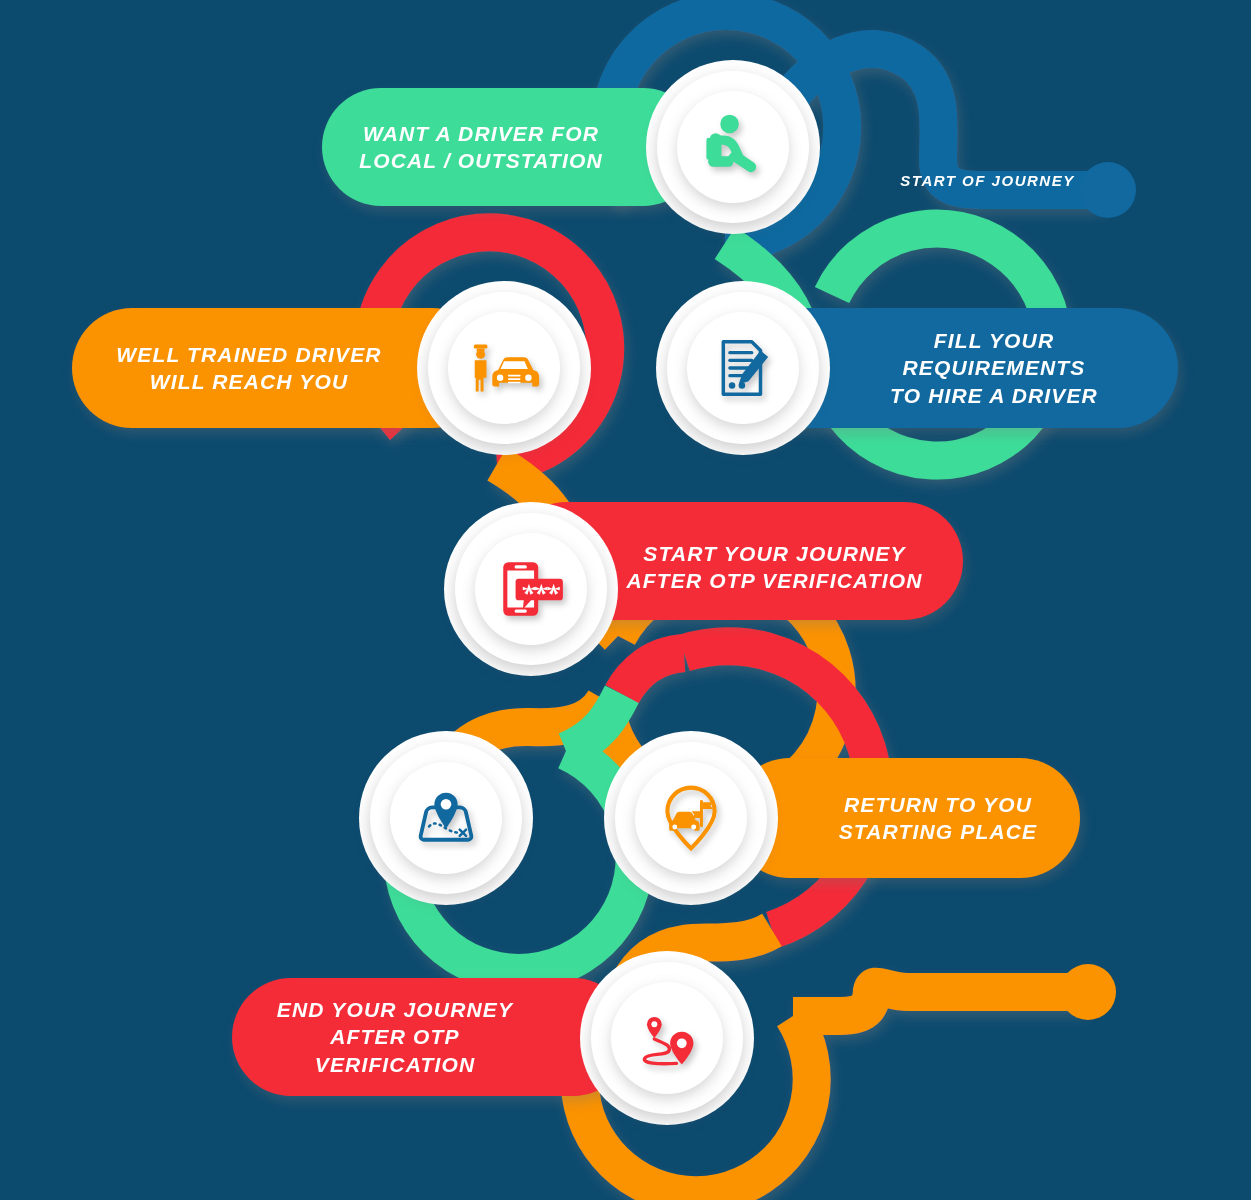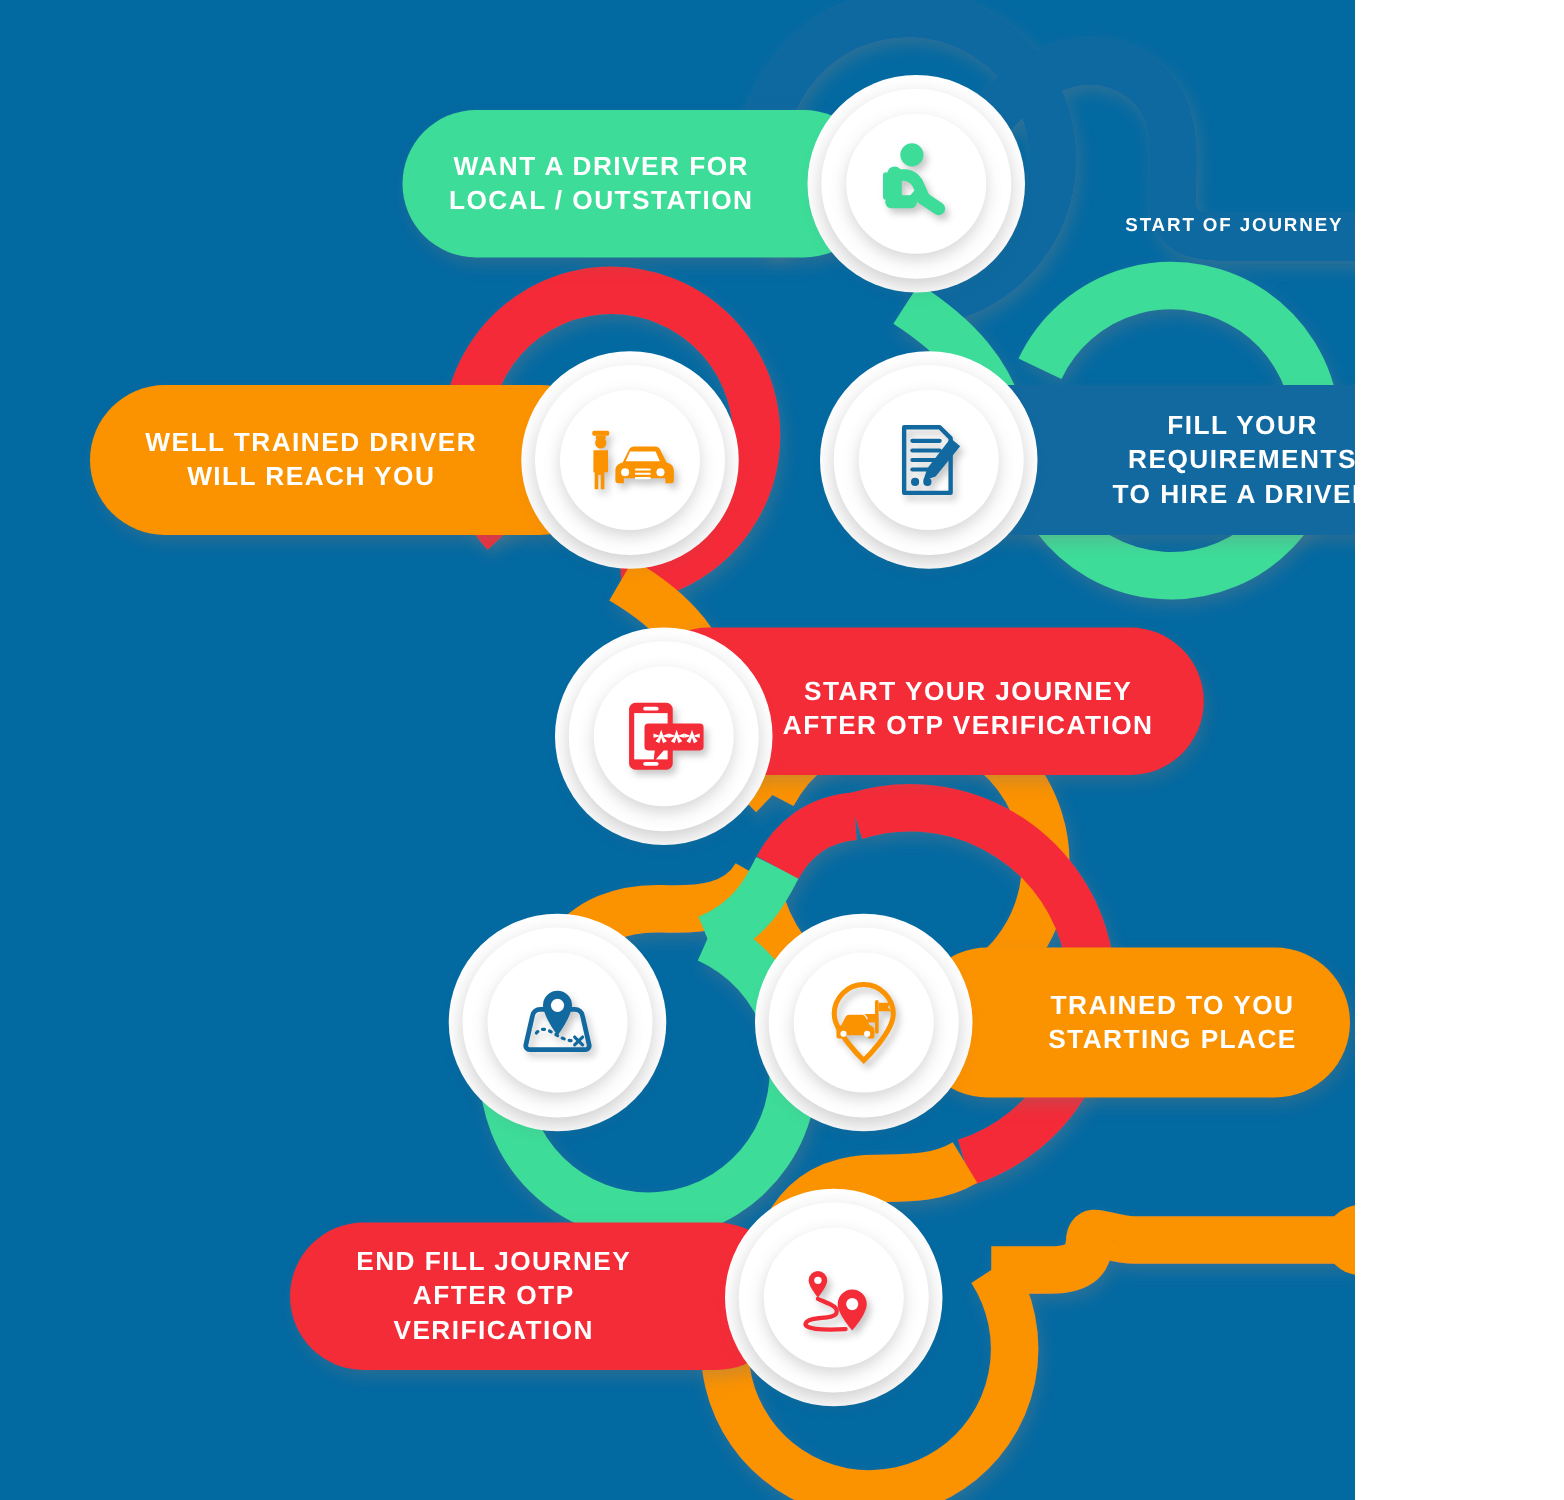--- a/index.html
+++ b/index.html
@@ -1,17 +1,17 @@
 <!DOCTYPE html>
 <html><head>
 <meta charset="utf-8">
 <style>
   html,body{margin:0;padding:0;background:#ffffff;}
   body{font-family:"Liberation Sans",sans-serif;}
-  #stage{position:relative;width:1084px;height:1200px;background:#0369a1;overflow:hidden;}
+  #stage{position:relative;width:1251px;height:1200px;background:#0c4a6e;overflow:hidden;font-style:italic;}
   #wires{position:absolute;left:0;top:0;width:1251px;height:1200px;}
 
   
   .pill{
     position:absolute;
     display:flex;align-items:center;
     box-sizing:border-box;
     border-radius:70px;
     color:#fff;
     letter-spacing:.055em;
@@ -112,27 +112,27 @@
 
   <div class="pill ta-right" style="left:508px; top:502px; width:455px; height:118px; background:#f42c38;
               padding:12px 32px 0 110px; font-size:21px; text-align:center;">
     <div class="ptxt">START YOUR JOURNEY
 AFTER OTP VERIFICATION</div>
   </div>
 
 
   <div class="pill ta-right" style="left:730px; top:758px; width:350px; height:120px; background:#fb9200;
               padding:0 30px 0 96px; font-size:21px; text-align:center;">
-    <div class="ptxt">TRAINED TO YOU
+    <div class="ptxt">RETURN TO YOU
 STARTING PLACE</div>
   </div>
 
   <div class="pill ta-left" style="left:232px; top:978px; width:400px; height:118px; background:#f42c38;
               padding:0 100px 0 26px; font-size:21px; text-align:center;">
-    <div class="ptxt">END FILL JOURNEY
+    <div class="ptxt">END YOUR JOURNEY
 AFTER OTP VERIFICATION</div>
   </div>
 
   <div class="endbar" style="left:880px; top:172px; width:215px; height:36px;">
     <span>START OF JOURNEY</span>
   </div>
 
 
   <div class="bubble" style="left:657px; top:71px; width:152px; height:152px;">
     <div class="inner">

